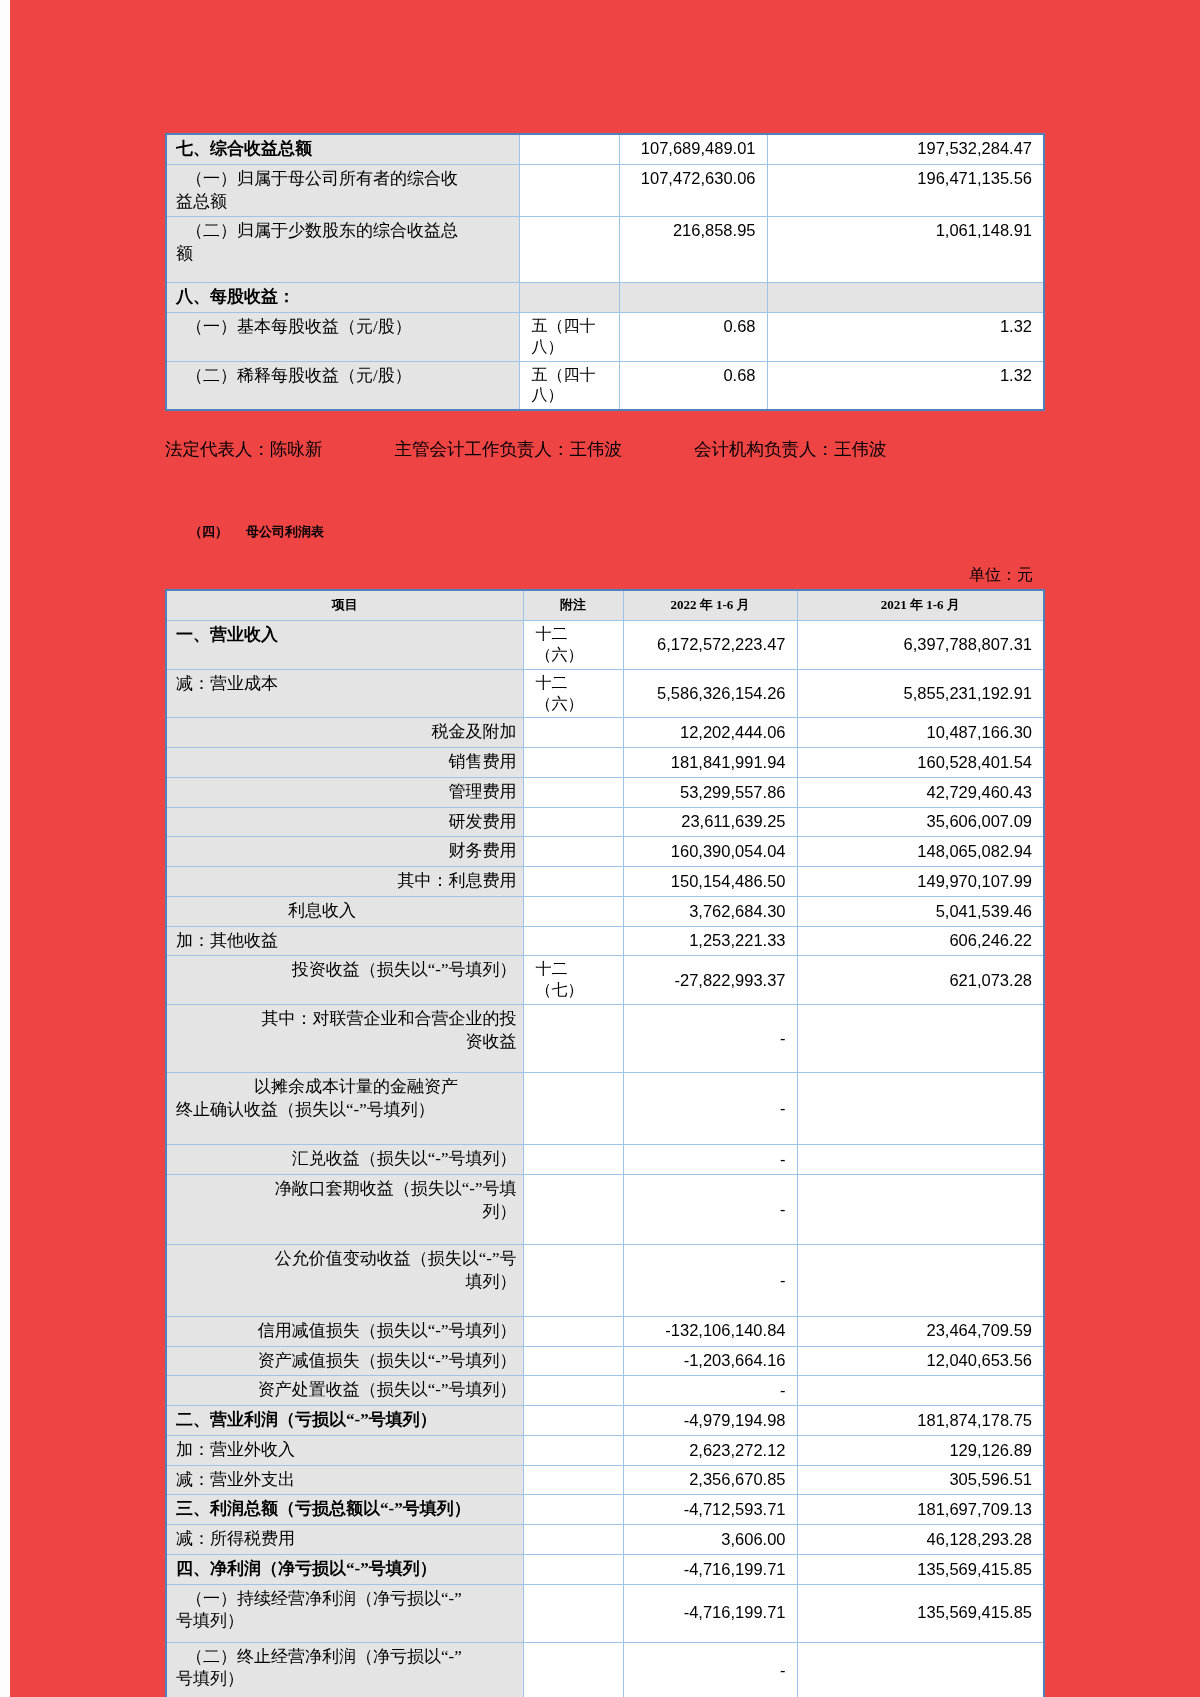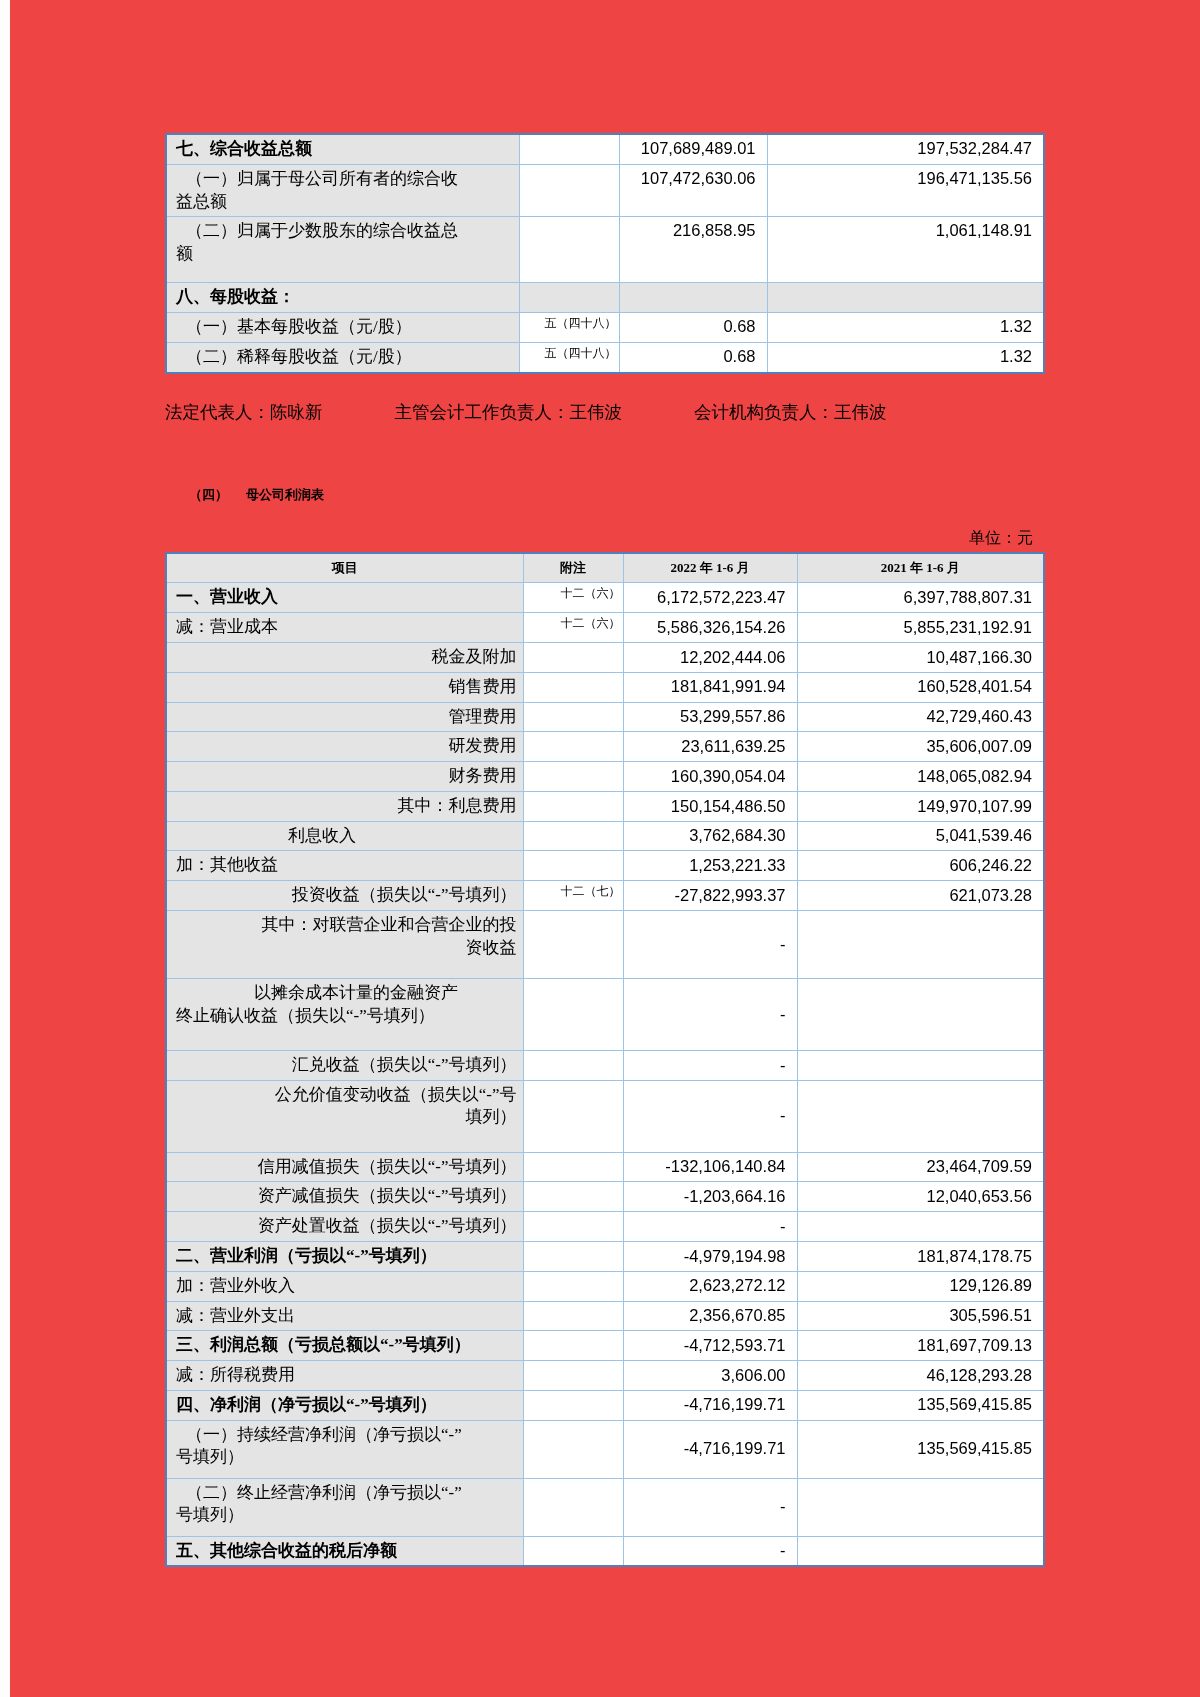--- a/index.html
+++ b/index.html
@@ -38,22 +38,22 @@
     line-height: 1.3;
   }
   td.c-item {
     background: #e4e4e4;
     font-size: 17px; line-height: 1.34;
     padding: 3px 6px 3px 9px;
     vertical-align: top;
     white-space: pre-wrap;
   }
   td.c-note {
-    background: #fff; text-align: right;
-    font-size: 12px; padding: 3px 2px;
+    background: #fff; text-align: left;
+    font-size: 16px; padding: 3px 12px;
     vertical-align: top; line-height: 1.3;
   }
   td.c-val {
     background: #fff; text-align: right;
     font-family: "Liberation Sans", "DejaVu Sans", sans-serif;
     font-size: 16.5px; padding: 3px 11px 3px 4px;
     vertical-align: middle; line-height: 1.3;
   }
   .vtop td.c-val { vertical-align: top; }
   tr.gray-row td { background: #e4e4e4; }
@@ -244,20 +244,27 @@
           <td class="c-val">-</td>
           <td class="c-val"></td>
         </tr>
         <tr>
           <td class="c-item ind2">汇兑收益（损失以“-”号填列）</td>
           <td class="c-note"></td>
           <td class="c-val">-</td>
           <td class="c-val"></td>
         </tr>
         <tr>
+          <td class="c-item ind2" style="height: 70px;">净敞口套期收益（损失以“-”号填
+列）</td>
+          <td class="c-note"></td>
+          <td class="c-val">-</td>
+          <td class="c-val"></td>
+        </tr>
+        <tr>
           <td class="c-item ind2" style="height: 72px;">公允价值变动收益（损失以“-”号
 填列）</td>
           <td class="c-note"></td>
           <td class="c-val">-</td>
           <td class="c-val"></td>
         </tr>
         <tr>
           <td class="c-item ind2">信用减值损失（损失以“-”号填列）</td>
           <td class="c-note"></td>
           <td class="c-val">-132,106,140.84</td>

